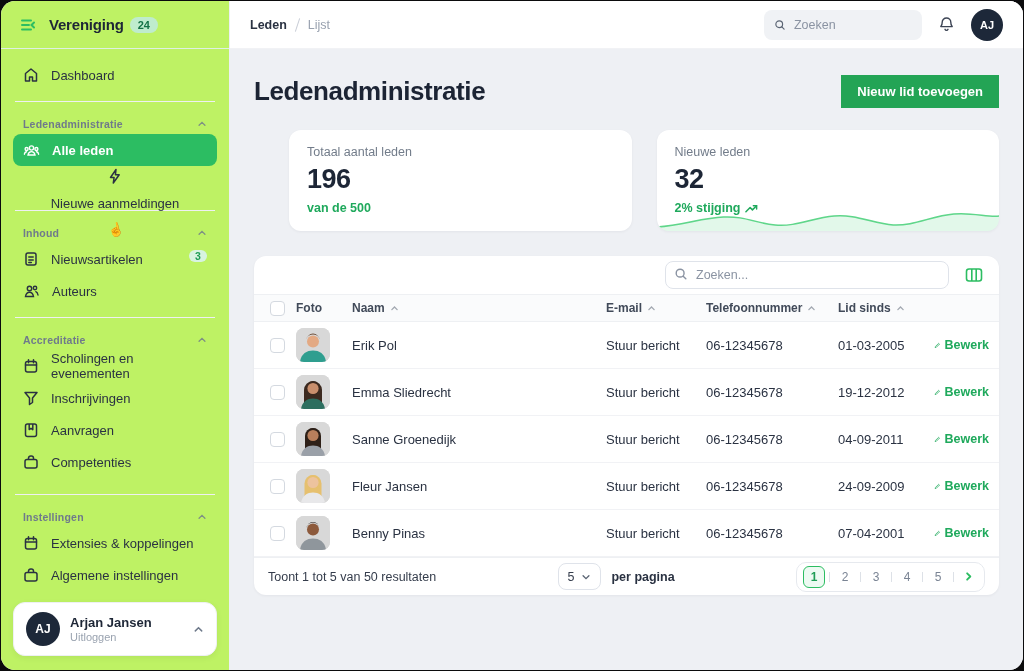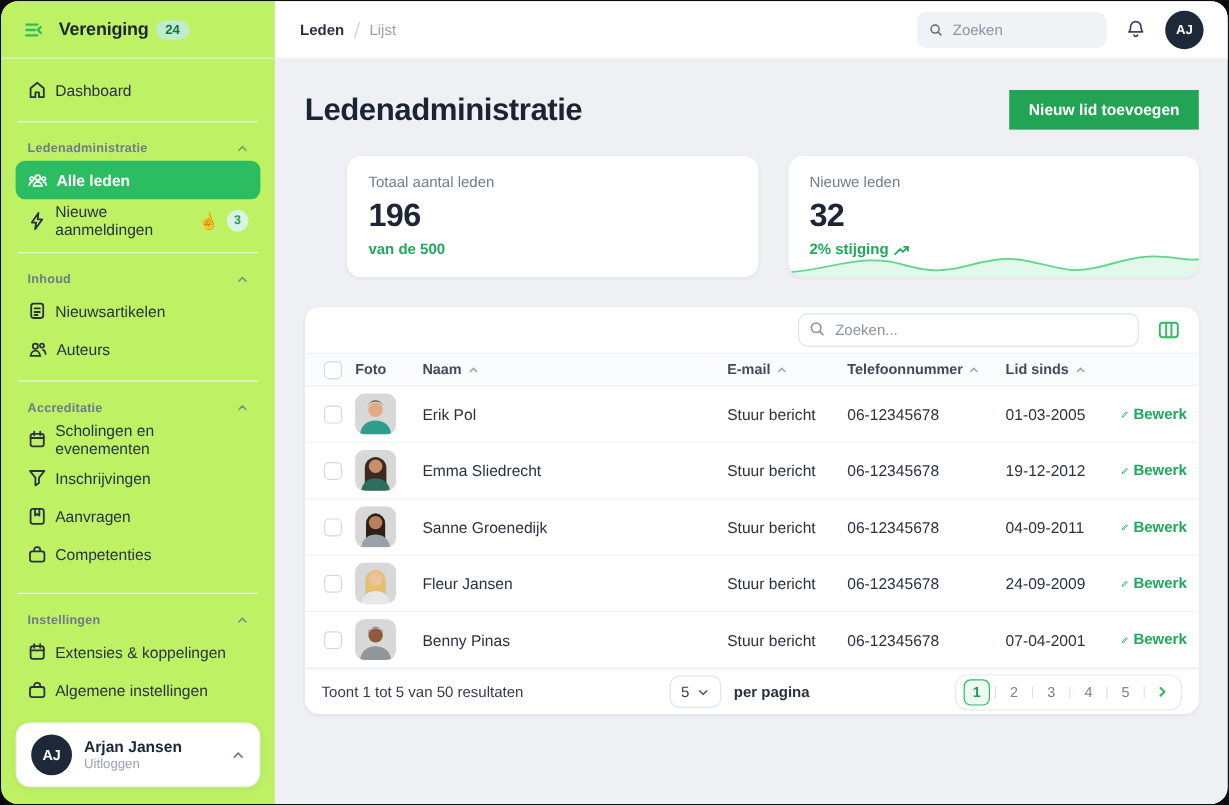--- a/index.html
+++ b/index.html
@@ -5,21 +5,21 @@
   * { margin:0; padding:0; box-sizing:border-box; }
   html,body { width:1024px; height:671px; background:#0b0b0c; font-family:"Liberation Sans", sans-serif; }
   .app { position:absolute; inset:1px; border-radius:14px; overflow:hidden; display:flex; background:#fff; }
 
   
   .sidebar { width:229px; background:#bef264; border-right:1px solid #edeff3; display:flex; flex-direction:column; }
   .logo-row { height:48px; display:flex; align-items:center; gap:12px; padding:0 18px; border-bottom:1px solid #def0e4; }
   .logo-name { font-size:15px; font-weight:800; color:#1d2636; letter-spacing:-.2px; }
   .logo-badge { background:#bfeccd; color:#157347; font-size:11px; font-weight:800; padding:2px 8px; border-radius:10px; }
   nav { padding:10px 12px 0; flex:1; overflow:hidden; }
-  .nav-item { height:32px; display:flex; align-items:center; gap:7px; padding:0 10px; border-radius:8px;
+  .nav-item { height:32px; display:flex; align-items:center; gap:12px; padding:0 10px; border-radius:8px;
               font-size:13px; color:#2a3242; cursor:pointer; }
   .nav-item svg { flex:0 0 auto; }
   .nav-item.active { background:#2cbd62; color:#fff; font-weight:600; }
   .nav-item.dash { margin-bottom:10px; }
   .divider { height:1px; background:#eef0f3; margin:10px 2px; }
   .section-label { display:flex; align-items:center; justify-content:space-between; padding:6px 10px 4px;
                    font-size:10.5px; font-weight:600; color:#6f7a8b; letter-spacing:.2px; }
   .section-label svg { opacity:.8; }
   .badge-count { margin-left:auto; background:#d8f3e1; color:#1f9d55; font-size:10.5px; font-weight:700;
                  min-width:18px; height:18px; border-radius:9px; display:flex; align-items:center; justify-content:center; padding:0 5px; }
@@ -137,21 +137,21 @@
             <circle cx="8.5" cy="6" r="2.1"></circle>
               <path d="M5 13c.4-2.3 1.8-3.4 3.5-3.4S11.6 10.7 12 13z"></path>
             <circle cx="3.6" cy="7" r="1.5"></circle>
               <path d="M1.4 12.2c.3-1.6 1.1-2.4 2.2-2.4"></path>
             <circle cx="13.4" cy="7" r="1.5"></circle>
               <path d="M15.6 12.2c-.3-1.6-1.1-2.4-2.2-2.4"></path>
           </svg>
         </span>
         <span>Alle leden</span>
       </div>
-      <div class="nav-item" style="margin-top:2px;">
+      <div class="nav-item" style="margin-top:2px;flex-direction:column;">
         <span style="display:flex;">
           <svg width="16" height="16" viewBox="0 0 16 16" fill="none" stroke="#2a3242" stroke-width="1.5" stroke-linejoin="round">
             <path d="M9 1.5 3.5 9.5h3.6L6.3 15l5.9-8.2H8.4z"></path>
           </svg>
         </span>
         <span>Nieuwe aanmeldingen</span>
         <span class="hand-cursor">☝</span>
         <span class="badge-count">3</span>
       </div>
 

